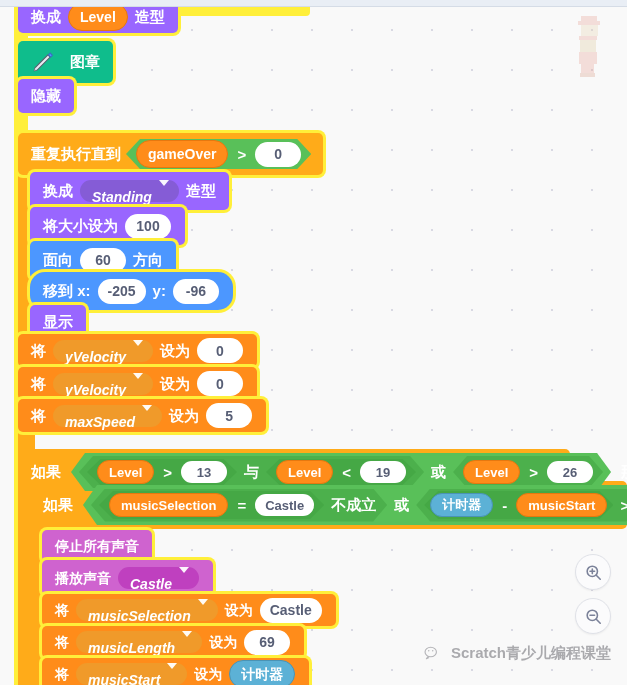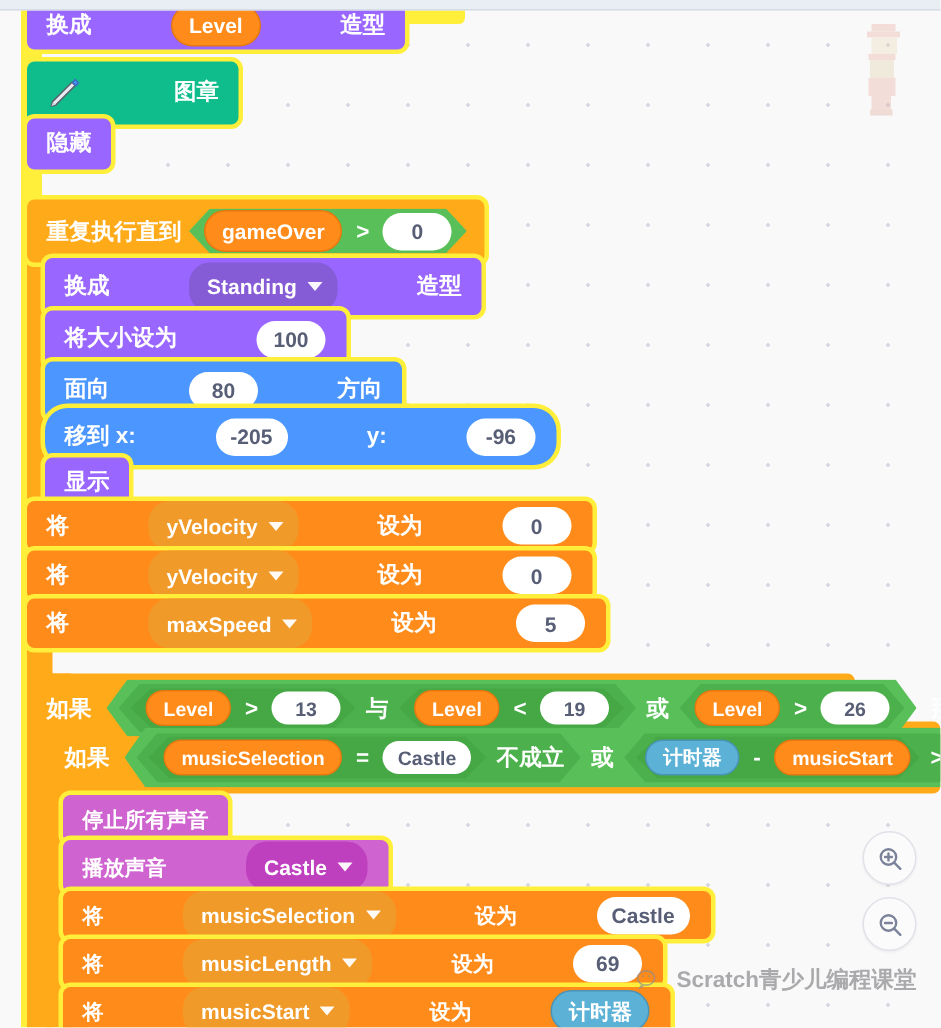--- a/index.html
+++ b/index.html
@@ -20,21 +20,21 @@
   }
   #topbar{
     position:absolute;left:0;top:0;width:627px;height:6px;
     background:#e9eef5;border-bottom:1px solid #d5dce6;z-index:60;
   }
   
   .blk{position:absolute;box-sizing:border-box;color:#fff;
        font-size:15px;font-weight:bold;white-space:nowrap;
        display:flex;align-items:center;}
   
-  .stack{border-radius:5px;padding:0 10px;height:34px;line-height:34px;gap:46px;}
+  .stack{border-radius:5px;padding:0 10px;height:34px;line-height:34px;}
   .purple{background:#9966ff;}
   .blue{background:#4c97ff;}
   .lightblue{background:#4cbfe6;}
   .orange{background:#ff8c1a;}
   .orange-c{background:#ffab19;}
   .pink{background:#cf63cf;}
   .teal{background:#0fbd8c;}
   
   .rep{
     display:inline-flex;align-items:center;justify-content:center;
@@ -44,23 +44,23 @@
   }
   .rep.sensing{background:#5cb1d6;border-color:#4a93b5;}
   
   .oval{
     display:inline-flex;align-items:center;justify-content:center;
     background:#fff;border-radius:14px;height:25px;min-width:26px;
     padding:0 10px;color:#575e75;font-size:14px;font-weight:bold;margin:0 4px;
   }
   
   .dd{
-    display:inline-flex;align-items:center;gap:7px;border-radius:14px;
-    height:33px;padding:0 10px 0 12px;color:#fff;font-size:14px;
-    font-weight:bold;margin:0 4px;
+    display:inline-flex;align-items:flex-start;gap:7px;border-radius:14px;
+    height:22px;padding:0 10px 0 12px;color:#fff;font-size:14px;
+    font-weight:bold;margin:0 4px;font-style:italic;
   }
   .dd.purple-f{background:#855cd6;}
   .dd.pink-f{background:#bf40bf;}
   .dd.orange-f{background:#e67e22;background:#f09a2a;}
   .caret{width:0;height:0;border-left:5px solid transparent;
          border-right:5px solid transparent;border-top:6px solid #fff;opacity:.95;}
   .lbl{margin:0 3px;}
   
   .hex{
     display:inline-flex;align-items:center;position:relative;
@@ -152,21 +152,21 @@
     <span class="lbl">造型</span>
   </div>
 
   <div class="blk stack purple glow" style="left:30px;top:207px;height:38px;">
     <span class="lbl">将大小设为</span>
     <span class="oval">100</span>
   </div>
 
   <div class="blk stack blue glow" style="left:30px;top:241px;height:38px;text-align:right;">
     <span class="lbl">面向</span>
-    <span class="oval">80</span>
+    <span class="oval">60</span>
     <span class="lbl">方向</span>
   </div>
 
   <div class="blk stack blue glow" style="left:30px;top:272px;height:38px;border-radius:15px;">
     <span class="lbl">移到 x:</span>
     <span class="oval">-205</span>
     <span class="lbl">y:</span>
     <span class="oval">-96</span>
   </div>
 

